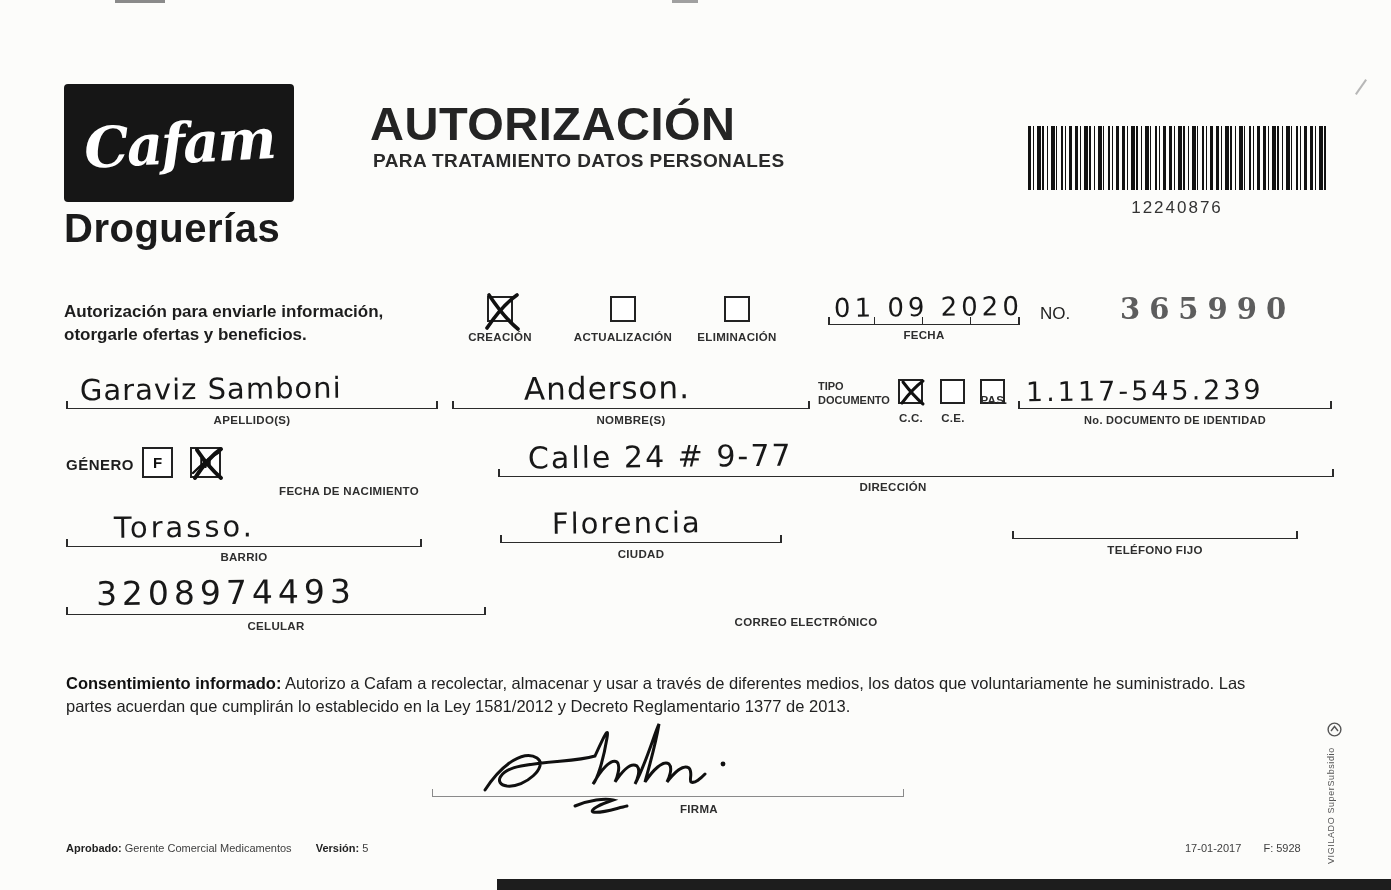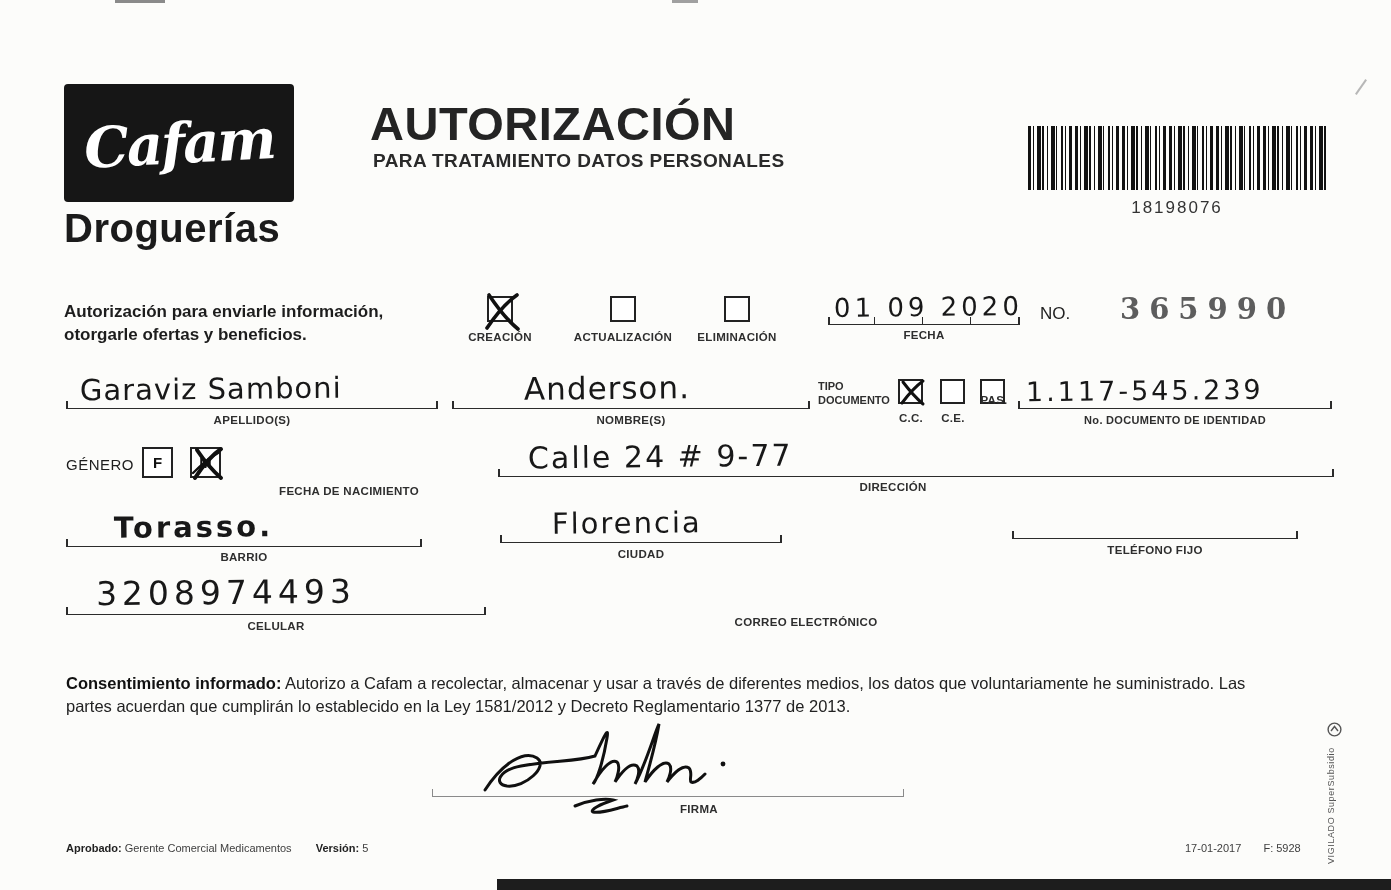--- a/index.html
+++ b/index.html
@@ -83,21 +83,21 @@
 
   <div class="logo-box">
     <span class="logo-script">Cafam</span>
   </div>
   <div class="logo-sub">Droguerías</div>
 
   <div class="title">AUTORIZACIÓN</div>
   <div class="subtitle">PARA TRATAMIENTO DATOS PERSONALES</div>
 
   <div class="barcode"></div>
-  <div class="barcode-number">18198076</div>
+  <div class="barcode-number">12240876</div>
 
   <div class="intro">
     <div>Autorización para enviarle información,</div>
     <div>otorgarle ofertas y beneficios.</div>
   </div>
 
   <div class="cb" style="left:487px;top:296px;">
     <svg class="xmark" style="left:-8px;top:-6px;" width="42" height="42" viewBox="0 0 42 42">
       <path d="M6,36 C14,24 26,10 36,3" stroke="#111" stroke-width="3.6" fill="none" stroke-linecap="round"></path>
       <path d="M8,3 C16,15 26,28 37,37" stroke="#111" stroke-width="3.6" fill="none" stroke-linecap="round"></path>
@@ -143,40 +143,40 @@
   <div class="cb-small" style="left:980px;top:379px;"></div>
   <div class="lbl" style="left:911px;top:412px;">C.C.</div>
   <div class="lbl" style="left:953px;top:412px;">C.E.</div>
   <div class="lbl" style="left:994px;top:394px;">PAS.</div>
 
   <div class="fieldbox" style="left:1018px;top:360px;width:314px;height:48px;">
     <span class="hand" style="left:8px;font-size:27px;letter-spacing:3px;">1.117-545.239</span>
   </div>
   <div class="lbl" style="left:1175px;top:414px;font-size:11px;">No. DOCUMENTO DE IDENTIDAD</div>
 
-  <div style="position:absolute;left:66px;top:456px;font-size:15px;font-weight:400;letter-spacing:0.5px;color:#1d1d1d;">GÉNERO</div>
+  <div style="position:absolute;left:66px;top:456px;font-size:15px;font-weight:700;letter-spacing:0.5px;color:#1d1d1d;">GÉNERO</div>
   <div class="gbox" style="left:142px;top:447px;">
     <span>F</span>
   </div>
   <div class="gbox" style="left:190px;top:447px;">
     <span>M</span>
     <svg class="xmark" style="left:-4px;top:-4px;" width="38" height="38" viewBox="0 0 38 38">
       <path d="M7,33 C14,22 24,10 33,4" stroke="#111" stroke-width="4" fill="none" stroke-linecap="round"></path>
       <path d="M9,5 C15,14 24,25 33,33" stroke="#111" stroke-width="4" fill="none" stroke-linecap="round"></path>
       <path d="M5,28 C13,20 21,13 30,8" stroke="#111" stroke-width="2.4" fill="none" stroke-linecap="round"></path>
     </svg>
   </div>
   <div class="lbl" style="left:349px;top:485px;">FECHA DE NACIMIENTO</div>
 
   <div class="fieldbox" style="left:498px;top:432px;width:836px;height:44px;">
     <span class="hand" style="left:30px;font-size:30px;letter-spacing:2px;">Calle 24 # 9-77</span>
   </div>
   <div class="lbl" style="left:893px;top:481px;">DIRECCIÓN</div>
 
-  <div class="fieldbox" style="left:66px;top:506px;width:356px;height:40px;font-weight:bold;">
+  <div class="fieldbox" style="left:66px;top:506px;width:356px;height:40px;">
     <span class="hand" style="left:48px;font-size:29px;letter-spacing:3px;">Torasso.</span>
   </div>
   <div class="lbl" style="left:244px;top:551px;">BARRIO</div>
 
   <div class="fieldbox" style="left:500px;top:502px;width:282px;height:40px;">
     <span class="hand" style="left:52px;font-size:29px;letter-spacing:2px;">Florencia</span>
   </div>
   <div class="lbl" style="left:641px;top:548px;">CIUDAD</div>
 
   <div class="fieldbox" style="left:1012px;top:504px;width:286px;height:34px;">

